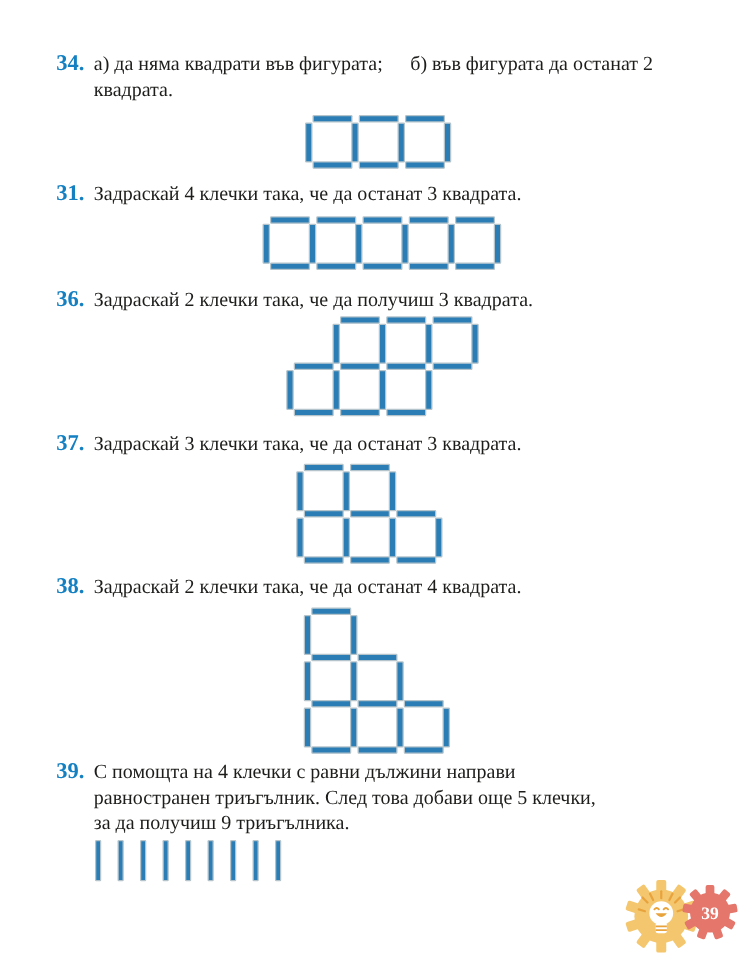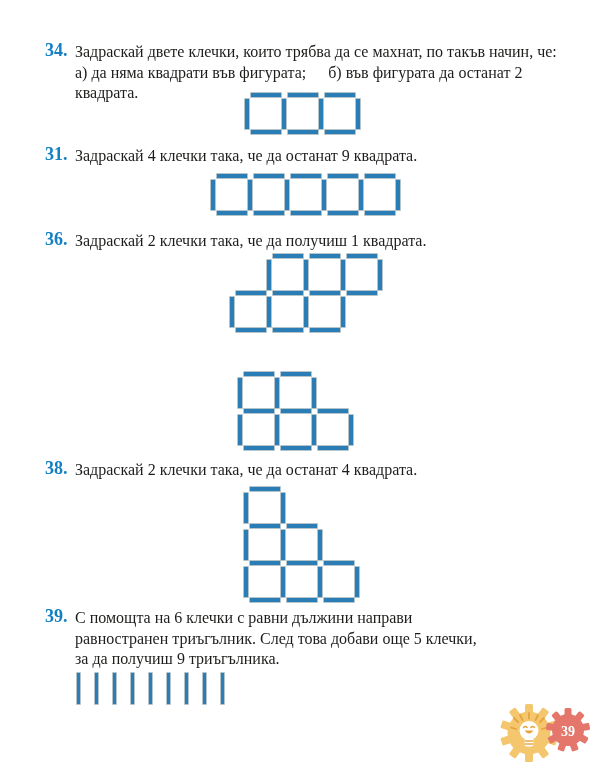--- a/index.html
+++ b/index.html
@@ -32,21 +32,20 @@
   .gear-red-svg { left:46px; top:6px; }
 </style>
 </head>
 <body>
 
 <div class="page">
 
   <div class="problem" style="top:42px">
     <span class="pnum">34.</span>
     <div class="ptext">
-      <div>Задраскай двете клечки, които трябва да се махнат, по такъв начин, че:</div>
       <div>
         <span>а) да няма квадрати във фигурата;</span><span class="part-b">б) във фигурата да останат 2 квадрата.</span>
       </div>
     </div>
   </div>
   <div class="figure" style="left: 247px; top: 95px;">
       <div class="match" style="left: 2.5px; top: -3px; width: 32px; height: 6px;"></div>
       <div class="match" style="left: 2.5px; top: 34px; width: 32px; height: 6px;"></div>
       <div class="match" style="left: -3px; top: 2.5px; width: 6px; height: 32px;"></div>
       <div class="match" style="left: 34px; top: 2.5px; width: 6px; height: 32px;"></div>
@@ -54,21 +53,21 @@
       <div class="match" style="left: 39.5px; top: 34px; width: 32px; height: 6px;"></div>
       <div class="match" style="left: 71px; top: 2.5px; width: 6px; height: 32px;"></div>
       <div class="match" style="left: 76.5px; top: -3px; width: 32px; height: 6px;"></div>
       <div class="match" style="left: 76.5px; top: 34px; width: 32px; height: 6px;"></div>
       <div class="match" style="left: 108px; top: 2.5px; width: 6px; height: 32px;"></div>
     </div>
 
   <div class="problem" style="top:146px">
     <span class="pnum">31.</span>
     <div class="ptext">
-      <div>Задраскай 4 клечки така, че да останат 9 квадрата.</div>
+      <div>Задраскай 4 клечки така, че да останат 3 квадрата.</div>
     </div>
   </div>
   <div class="figure" style="left: 213px; top: 176px;">
       <div class="match" style="left: 2.5px; top: -3px; width: 32px; height: 6px;"></div>
       <div class="match" style="left: 2.5px; top: 34px; width: 32px; height: 6px;"></div>
       <div class="match" style="left: -3px; top: 2.5px; width: 6px; height: 32px;"></div>
       <div class="match" style="left: 34px; top: 2.5px; width: 6px; height: 32px;"></div>
       <div class="match" style="left: 39.5px; top: -3px; width: 32px; height: 6px;"></div>
       <div class="match" style="left: 39.5px; top: 34px; width: 32px; height: 6px;"></div>
       <div class="match" style="left: 71px; top: 2.5px; width: 6px; height: 32px;"></div>
@@ -79,21 +78,21 @@
       <div class="match" style="left: 113.5px; top: 34px; width: 32px; height: 6px;"></div>
       <div class="match" style="left: 145px; top: 2.5px; width: 6px; height: 32px;"></div>
       <div class="match" style="left: 150.5px; top: -3px; width: 32px; height: 6px;"></div>
       <div class="match" style="left: 150.5px; top: 34px; width: 32px; height: 6px;"></div>
       <div class="match" style="left: 182px; top: 2.5px; width: 6px; height: 32px;"></div>
     </div>
 
   <div class="problem" style="top:231px">
     <span class="pnum">36.</span>
     <div class="ptext">
-      <div>Задраскай 2 клечки така, че да получиш 1 квадрата.</div>
+      <div>Задраскай 2 клечки така, че да получиш 3 квадрата.</div>
     </div>
   </div>
   <div class="figure" style="left: 232px; top: 256px;">
       <div class="match" style="left: 39.5px; top: -3px; width: 32px; height: 6px;"></div>
       <div class="match" style="left: 39.5px; top: 34px; width: 32px; height: 6px;"></div>
       <div class="match" style="left: 34px; top: 2.5px; width: 6px; height: 32px;"></div>
       <div class="match" style="left: 71px; top: 2.5px; width: 6px; height: 32px;"></div>
       <div class="match" style="left: 76.5px; top: -3px; width: 32px; height: 6px;"></div>
       <div class="match" style="left: 76.5px; top: 34px; width: 32px; height: 6px;"></div>
       <div class="match" style="left: 108px; top: 2.5px; width: 6px; height: 32px;"></div>
@@ -103,20 +102,26 @@
       <div class="match" style="left: 2.5px; top: 34px; width: 32px; height: 6px;"></div>
       <div class="match" style="left: 2.5px; top: 71px; width: 32px; height: 6px;"></div>
       <div class="match" style="left: -3px; top: 39.5px; width: 6px; height: 32px;"></div>
       <div class="match" style="left: 34px; top: 39.5px; width: 6px; height: 32px;"></div>
       <div class="match" style="left: 39.5px; top: 71px; width: 32px; height: 6px;"></div>
       <div class="match" style="left: 71px; top: 39.5px; width: 6px; height: 32px;"></div>
       <div class="match" style="left: 76.5px; top: 71px; width: 32px; height: 6px;"></div>
       <div class="match" style="left: 108px; top: 39.5px; width: 6px; height: 32px;"></div>
     </div>
 
+  <div class="problem" style="top:346px">
+    <span class="pnum">37.</span>
+    <div class="ptext">
+      <div>Задраскай 3 клечки така, че да останат 3 квадрата.</div>
+    </div>
+  </div>
   <div class="figure" style="left: 240px; top: 374px;">
       <div class="match" style="left: 2.5px; top: -3px; width: 32px; height: 6px;"></div>
       <div class="match" style="left: 2.5px; top: 34px; width: 32px; height: 6px;"></div>
       <div class="match" style="left: -3px; top: 2.5px; width: 6px; height: 32px;"></div>
       <div class="match" style="left: 34px; top: 2.5px; width: 6px; height: 32px;"></div>
       <div class="match" style="left: 39.5px; top: -3px; width: 32px; height: 6px;"></div>
       <div class="match" style="left: 39.5px; top: 34px; width: 32px; height: 6px;"></div>
       <div class="match" style="left: 71px; top: 2.5px; width: 6px; height: 32px;"></div>
       <div class="match" style="left: 2.5px; top: 71px; width: 32px; height: 6px;"></div>
       <div class="match" style="left: -3px; top: 39.5px; width: 6px; height: 32px;"></div>
@@ -151,21 +156,21 @@
       <div class="match" style="left: 39.5px; top: 108px; width: 32px; height: 6px;"></div>
       <div class="match" style="left: 71px; top: 76.5px; width: 6px; height: 32px;"></div>
       <div class="match" style="left: 76.5px; top: 71px; width: 32px; height: 6px;"></div>
       <div class="match" style="left: 76.5px; top: 108px; width: 32px; height: 6px;"></div>
       <div class="match" style="left: 108px; top: 76.5px; width: 6px; height: 32px;"></div>
     </div>
 
   <div class="problem" style="top:608px">
     <span class="pnum">39.</span>
     <div class="ptext">
-      <div>С помощта на 6 клечки с равни дължини направи</div>
+      <div>С помощта на 4 клечки с равни дължини направи</div>
       <div>равностранен триъгълник. След това добави още 5 клечки,</div>
       <div>за да получиш 9 триъгълника.</div>
     </div>
   </div>
   <div class="figure match-row" style="left: 76px; top: 672px;">
       <div class="match" style="width: 5px; height: 33px;"></div>
       <div class="match" style="width: 5px; height: 33px;"></div>
       <div class="match" style="width: 5px; height: 33px;"></div>
       <div class="match" style="width: 5px; height: 33px;"></div>
       <div class="match" style="width: 5px; height: 33px;"></div>

